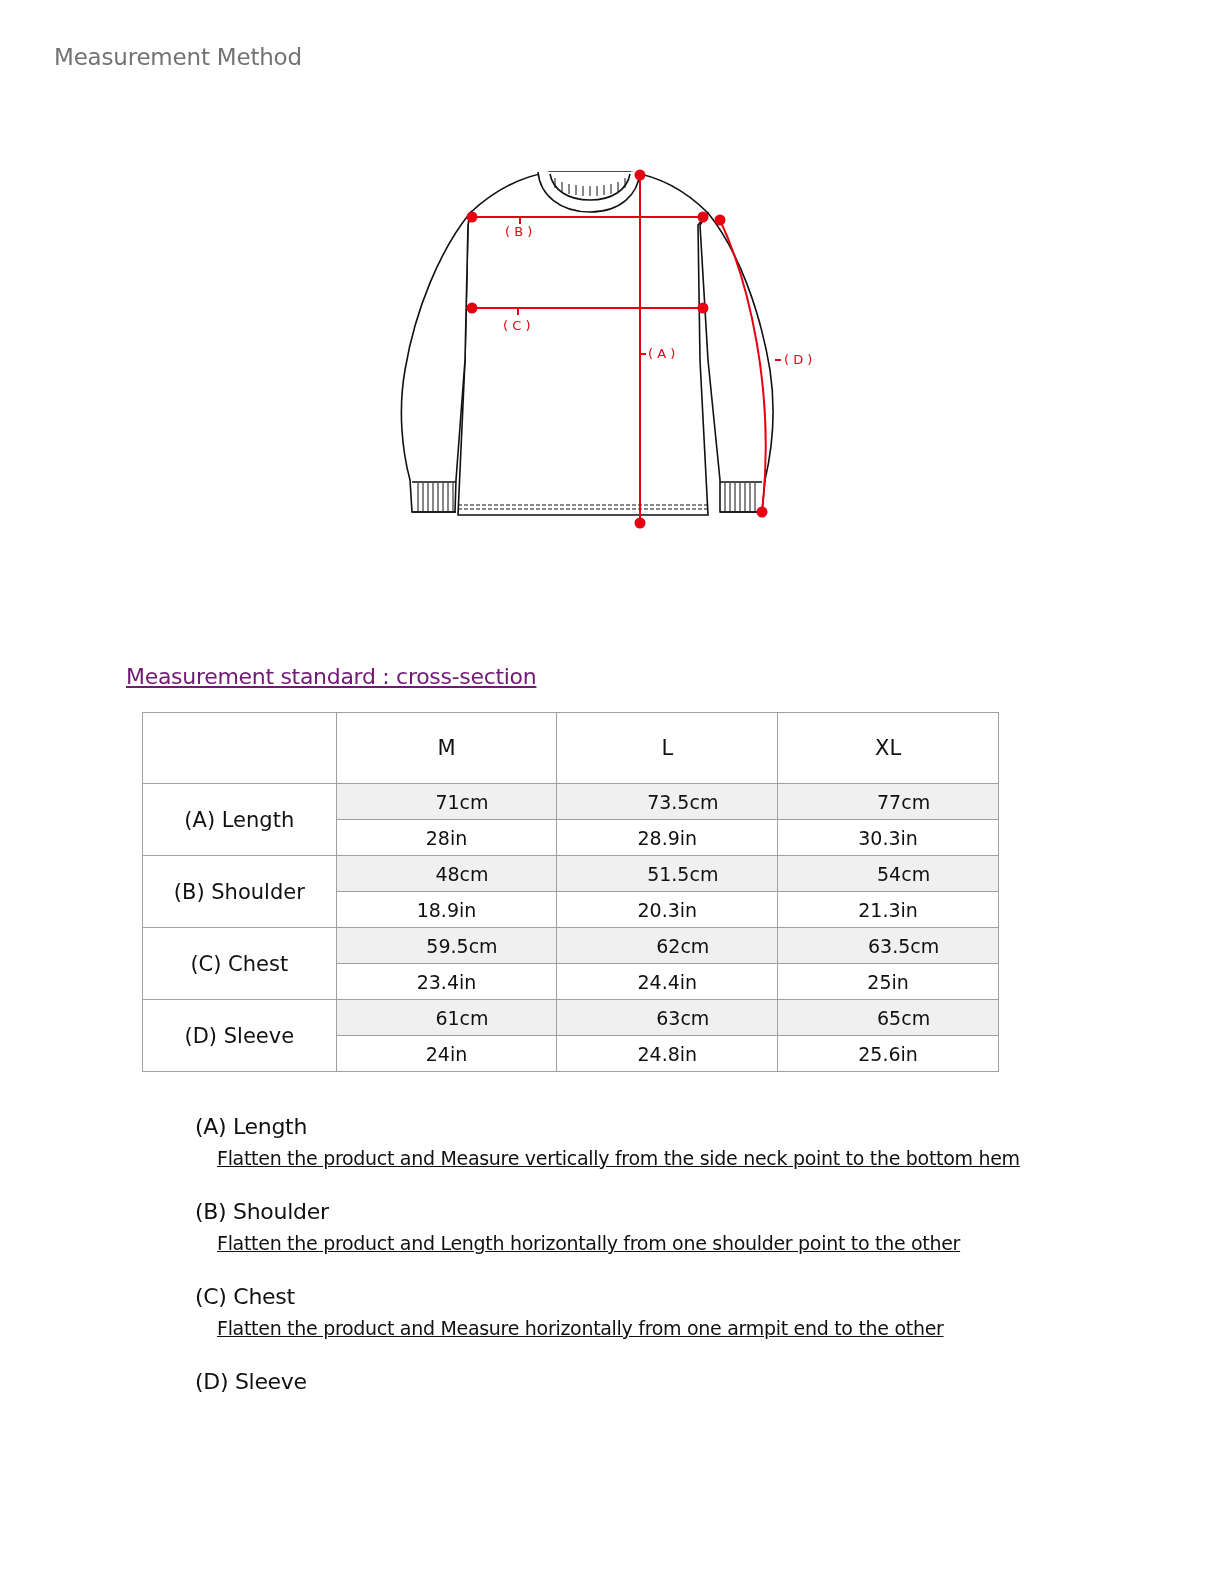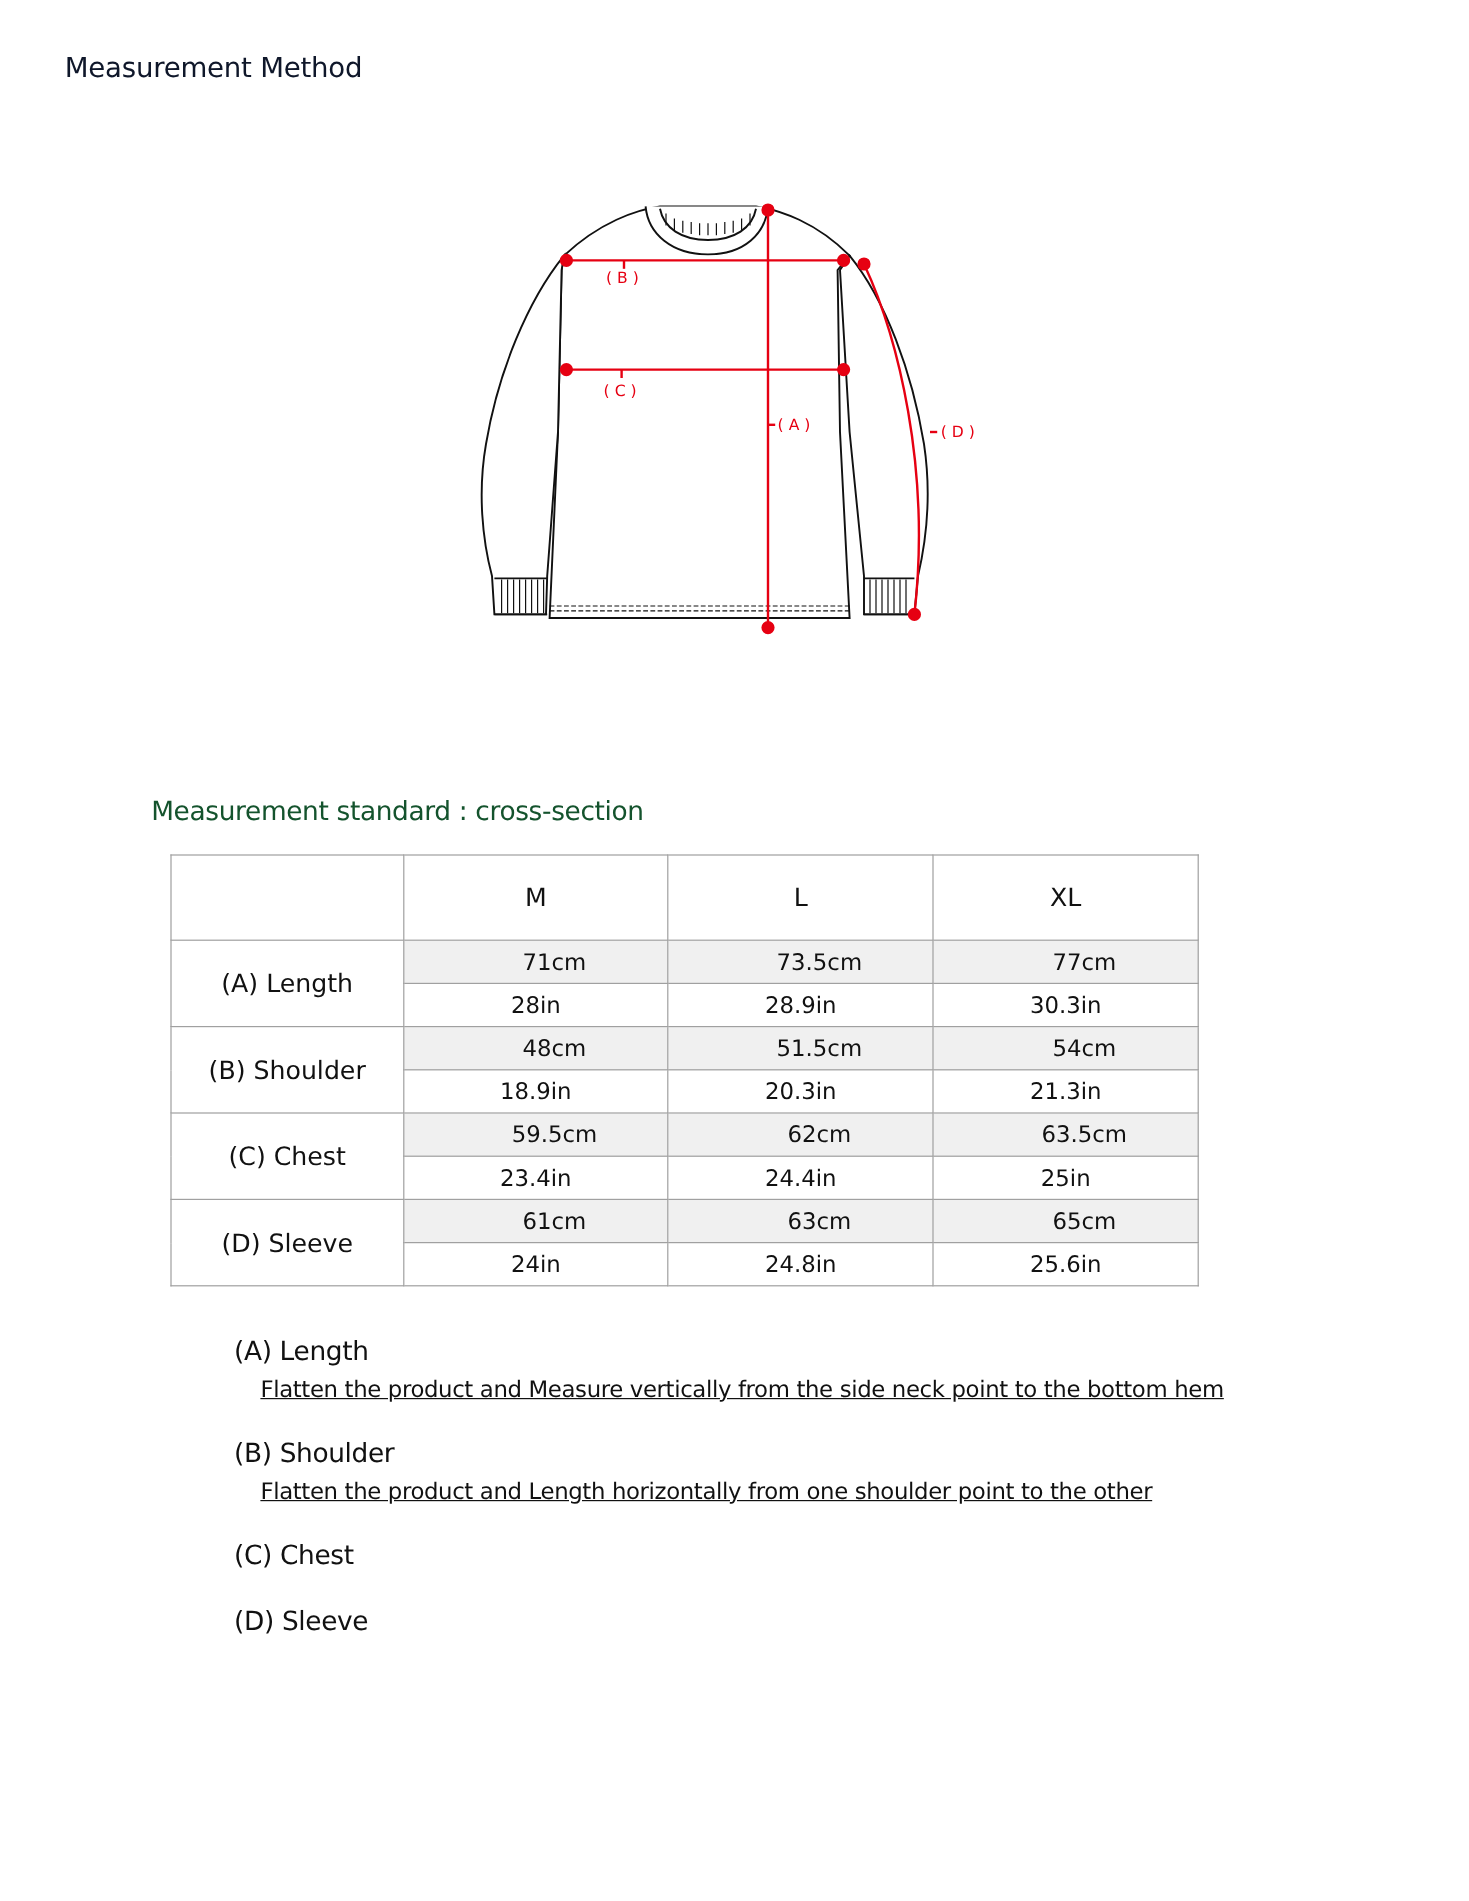--- a/index.html
+++ b/index.html
@@ -1,19 +1,19 @@
 <!DOCTYPE html>
 <html><head>
 <meta charset="utf-8">
 <style>
   html, body { margin: 0; padding: 0; background: #ffffff; }
   body { width: 1224px; height: 1584px; position: relative; font-family: "DejaVu Sans", "Liberation Sans", sans-serif; color: #111; overflow: hidden; }
-  .title { position: absolute; left: 54px; top: 44px; font-size: 23px; letter-spacing: -0.2px; color: #0f172a; }
+  .title { position: absolute; left: 54px; top: 44px; font-size: 23px; letter-spacing: -0.2px; color: #737373; }
   .diagram { position: absolute; left: 390px; top: 160px; width: 430px; height: 380px; }
-  .subtitle { position: absolute; left: 126px; top: 664px; font-size: 22px; letter-spacing: -0.3px; color: #14532d; }
+  .subtitle { position: absolute; left: 126px; top: 664px; font-size: 22px; letter-spacing: -0.3px; color: #701a75; text-decoration: underline; }
   table.size { position: absolute; left: 142px; top: 712px; border-collapse: collapse; width: 857px; font-size: 19px; }
   table.size td, table.size th { border: 1px solid #a0a0a0; text-align: center; padding: 0; font-weight: normal; color: #111; }
   table.size th { height: 70px; font-size: 21px; }
   table.size td.label { width: 213px; font-size: 21px; }
   table.size td.val { width: 213px; height: 35px; }
   table.size tr.cm td.val { background: #f0f0f0; padding-left: 31px; }
   .notes { position: absolute; left: 195px; top: 1114px; }
   .note { margin-bottom: 30px; }
   .note-h { font-size: 22px; color: #111; letter-spacing: -0.3px; }
   .note-d { font-size: 19px; color: #111; margin-left: 22px; margin-top: 8px; letter-spacing: -0.3px; text-decoration: underline; }
@@ -132,17 +132,18 @@
   <div class="note">
     <div class="note-h">(A) Length</div>
     <div class="note-d">Flatten the product and Measure vertically from the side neck point to the bottom hem</div>
   </div>
   <div class="note">
     <div class="note-h">(B) Shoulder</div>
     <div class="note-d">Flatten the product and Length horizontally from one shoulder point to the other</div>
   </div>
   <div class="note">
     <div class="note-h">(C) Chest</div>
+    <div class="note-d">Flatten the product and Measure horizontally from one armpit end to the other</div>
   </div>
   <div class="note">
     <div class="note-h">(D) Sleeve</div>
   </div>
 </div>
 
 </body></html>

